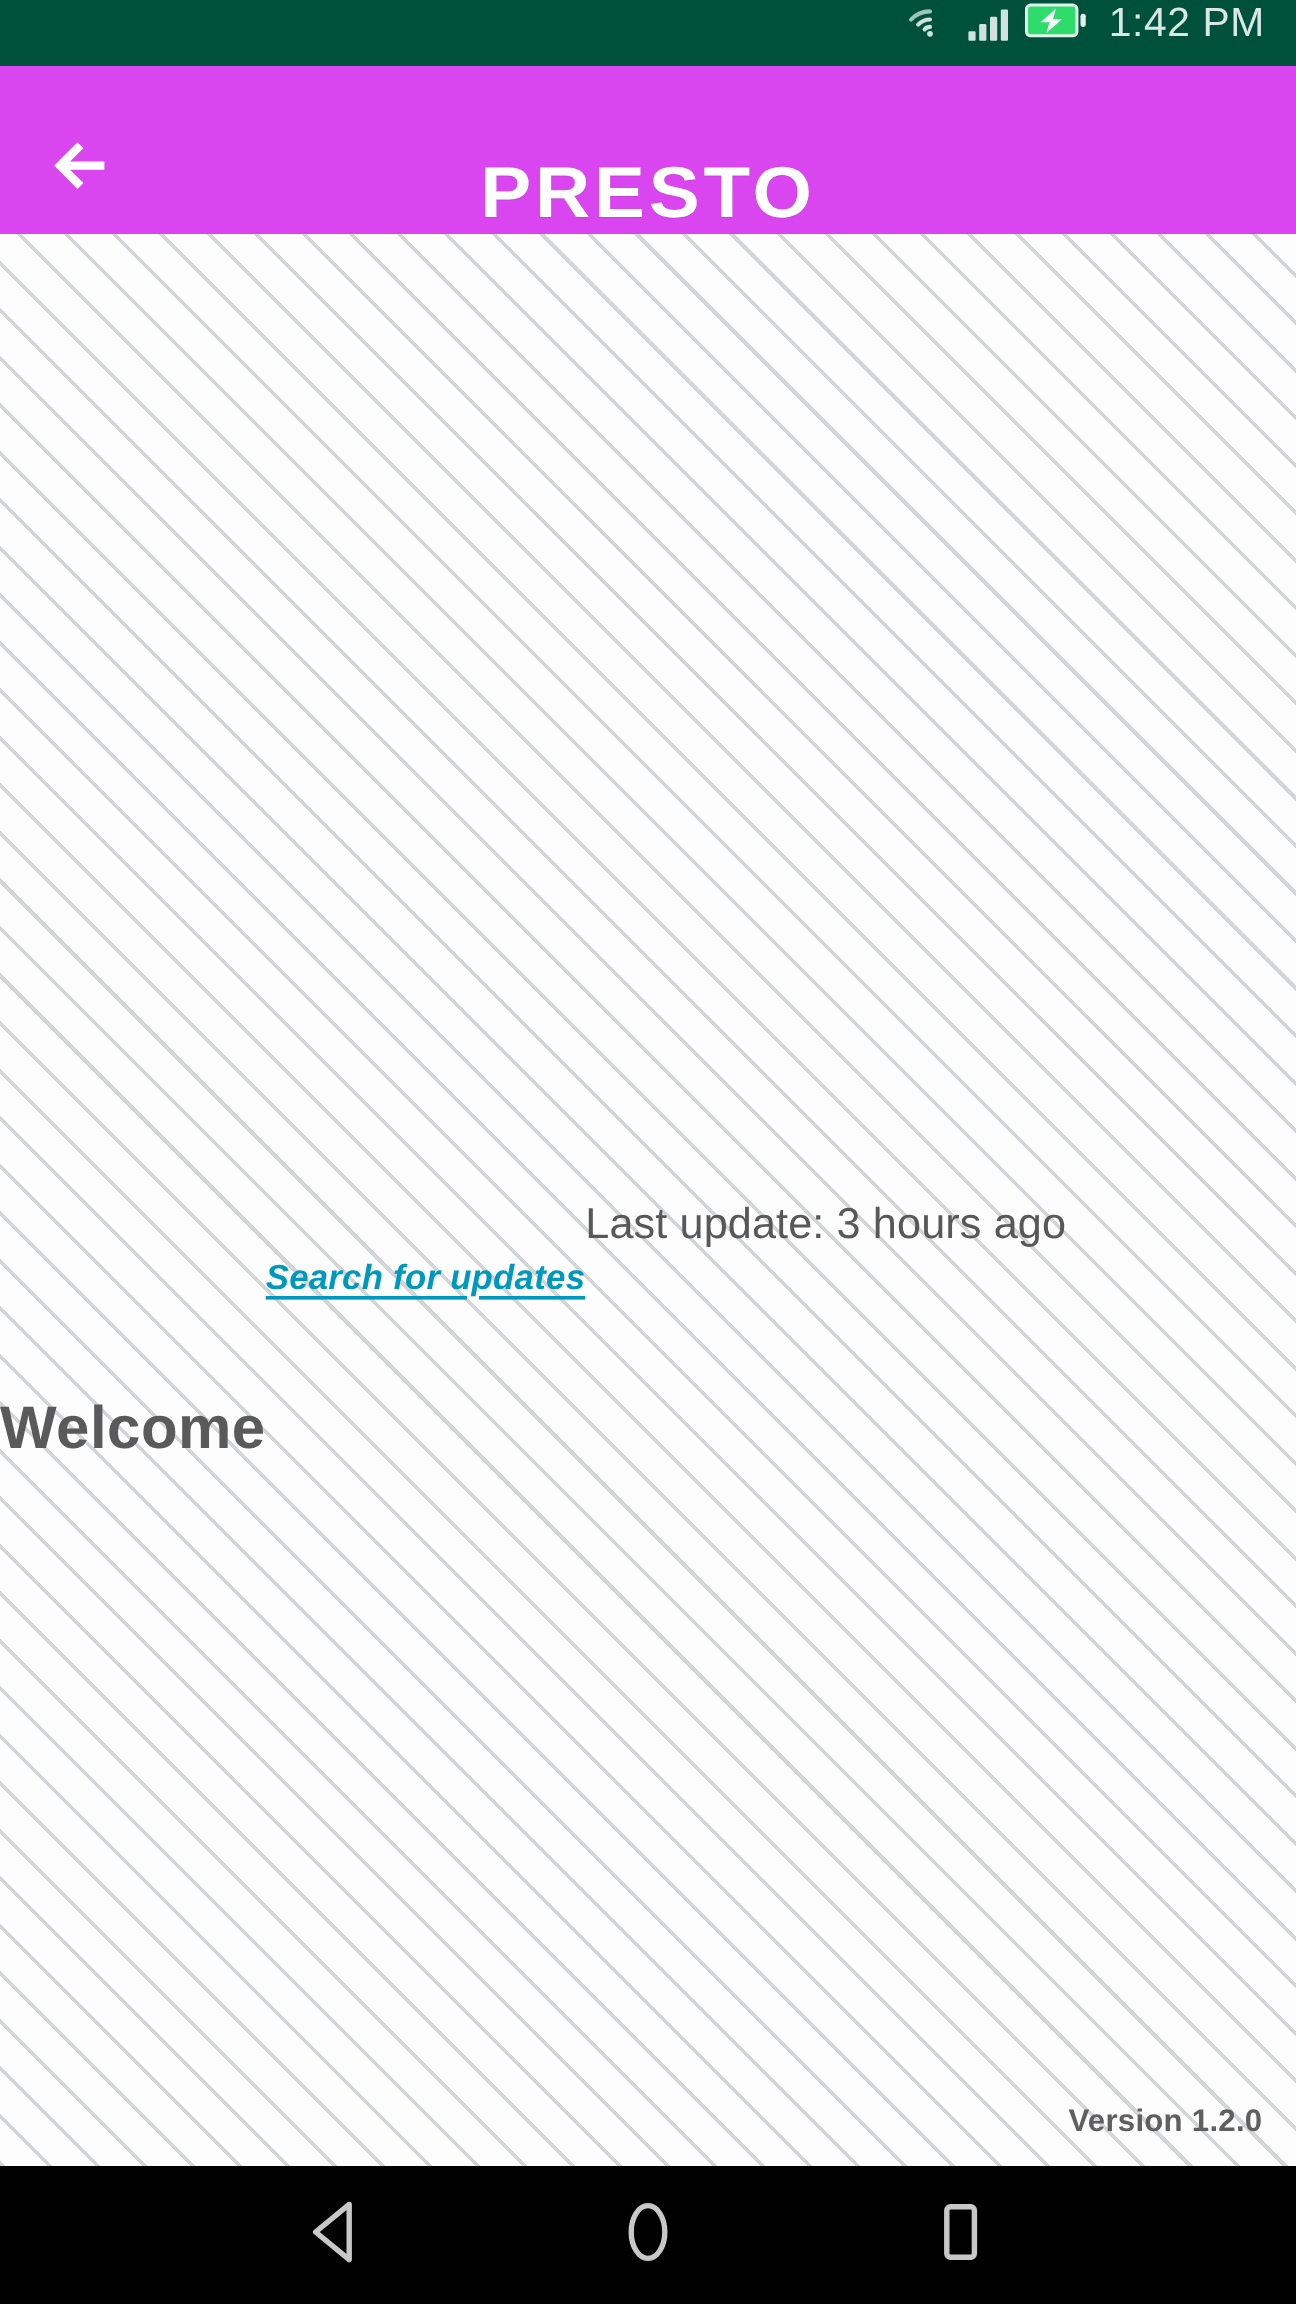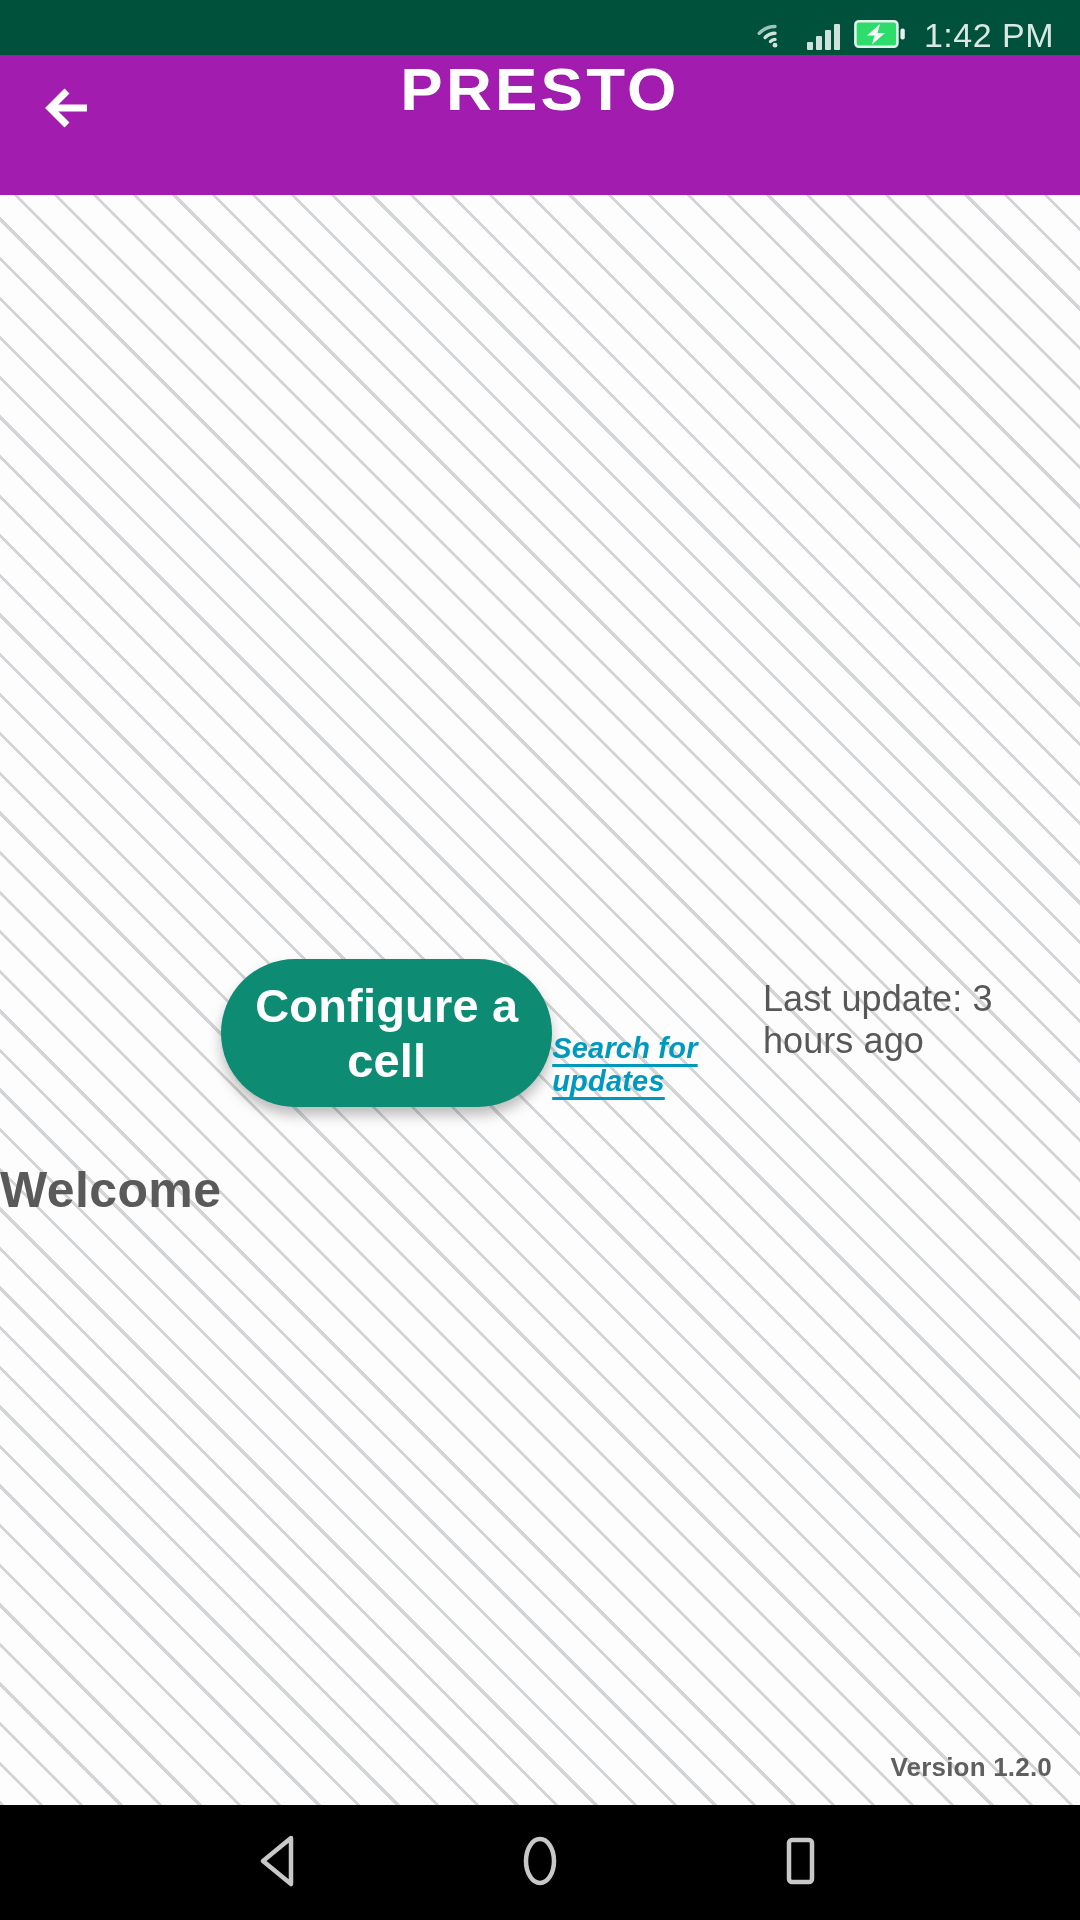--- a/index.html
+++ b/index.html
@@ -19,21 +19,21 @@
     display: flex;
     flex-direction: column;
   }
 
   
   .status-bar {
     height: 55px;
     flex: 0 0 55px;
     background: #00513c;
     display: flex;
-    align-items: flex-end;
+    align-items: flex-start;
     justify-content: flex-end;
     padding-right: 26px;
     box-sizing: border-box;
   }
   .status-icons {
     display: flex;
     align-items: center;
     gap: 14px;
   }
   .wifi-icon { display: block; }
@@ -55,23 +55,23 @@
     font-weight: 400;
     letter-spacing: 0.5px;
     margin-left: 4px;
     white-space: nowrap;
   }
 
   
   .app-bar {
     height: 140px;
     flex: 0 0 140px;
-    background: #a21caf;
-    display: flex;
-    align-items: flex-start;
+    background: #d946ef;
+    display: flex;
+    align-items: flex-end;
     position: relative;
     box-sizing: border-box;
   }
   .back-button {
     width: 110px;
     height: 110px;
     margin-left: 18px;
     display: flex;
     align-items: center;
     justify-content: center;
@@ -233,21 +233,20 @@
         </svg>
       </span>
     </div>
     <div class="app-logo">PRESTO</div>
   </div>
 
   <div class="content">
 
     <div class="welcome-title">Welcome</div>
 
-    <button class="configure-button">Configure a cell</button>
 
     <div class="update-link">Search for updates</div>
 
     <div class="last-update">Last update: 3 hours ago</div>
 
     <div class="version-label">Version 1.2.0</div>
   </div>
 
   <div class="nav-bar">
 

